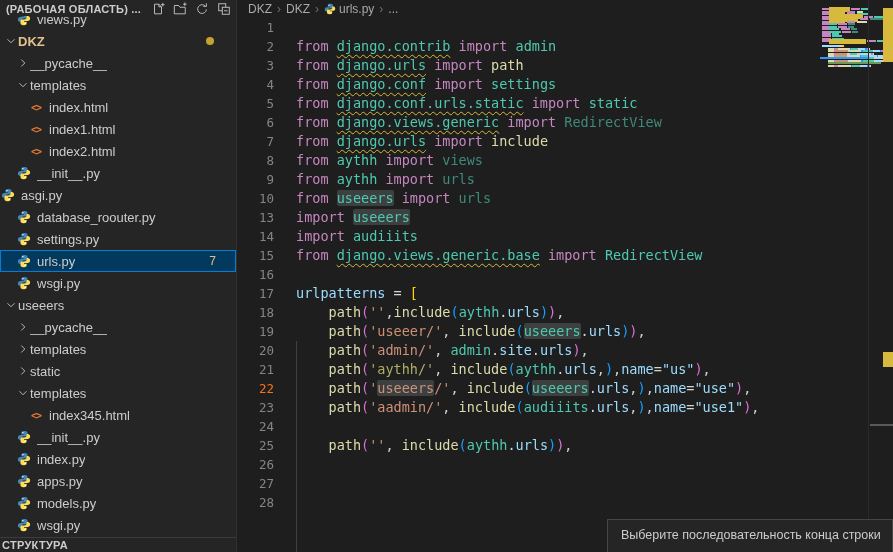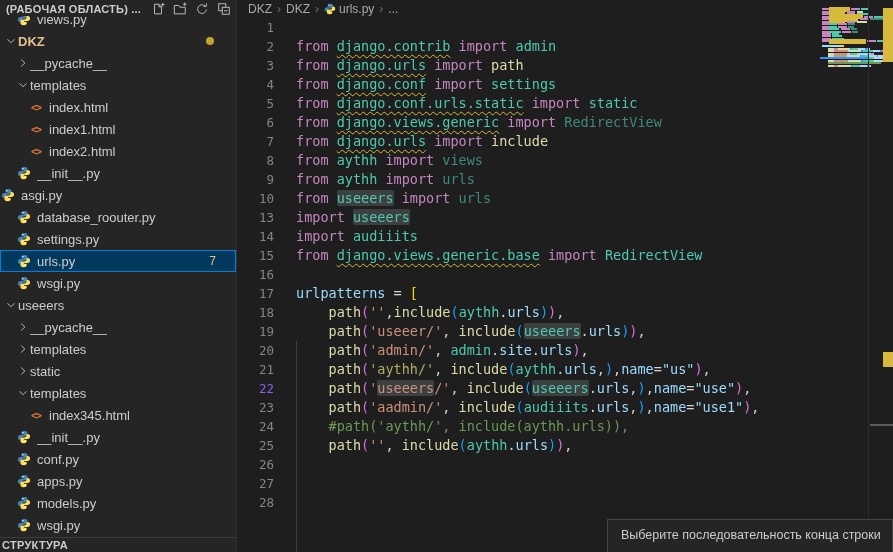--- a/index.html
+++ b/index.html
@@ -30,21 +30,21 @@
   #outline{position:absolute;left:0;right:0;bottom:0;height:14px;background:#252526;border-top:1px solid #3c3c3c;
            font-size:11px;font-weight:bold;color:#cccccc;line-height:14px;padding-left:2px;letter-spacing:.3px;}
   
   #editor{position:absolute;left:238px;top:0;right:0;bottom:0;background:#1e1e1e;}
   #breadcrumb{height:18px;display:flex;align-items:center;font-size:12px;color:#a9a9a9;padding-left:10px;gap:4px;white-space:nowrap;}
   #breadcrumb .sep{color:#6e6e6e;font-size:12px;padding:0 1px;}
   #breadcrumb .bc-ic svg{width:12px;height:12px;vertical-align:-2px;margin-right:3px;}
   #code{position:absolute;top:18px;left:0;width:585px;}
   .cl{height:19px;line-height:19px;display:flex;font-family:"DejaVu Sans Mono",monospace;font-size:13.5px;white-space:pre;}
   .ln{width:36px;flex:none;text-align:right;color:#858585;font-size:12.5px;}
-  .ln.cur{color:#8b5cf6;}
+  .ln.cur{color:#f97316;}
   .ct{margin-left:22px;}
   .sq{text-decoration:underline;text-decoration-style:wavy;text-decoration-color:#d7ba3d;
       text-decoration-thickness:1px;text-underline-offset:3px;text-decoration-skip-ink:none;}
   .hl{background:rgba(88,92,95,.55);border-radius:2px;}
   #indent-guide{position:absolute;left:58px;top:341px;height:211px;width:1px;background:#404040;}
   
   #minimap{position:absolute;left:582px;top:2px;width:48px;height:100px;}
   .mrow{position:absolute;left:2px;height:2px;display:flex;align-items:flex-start;}
   .mrow i{height:2px;display:block;}
   #mm-cur{position:absolute;left:0;width:48px;height:2px;background:#3794ff;}
@@ -264,21 +264,21 @@
         </div>
         <div class="trow" style="padding-left: 16px;">
           <span class="ficon">
             <svg viewBox="0 0 16 16">
               <path fill="#4584b6" d="M7.9 1C6 1 5 1.9 5 3.2V5h3v.6H3.8C2.2 5.6 1 6.7 1 8.5s1.2 2.8 2.6 2.8H5V9.6C5 8.2 6.1 7.3 7.5 7.3h3c1.1 0 1.5-.7 1.5-1.7V3.2C12 2 11 1 9 1z"></path>
               <circle cx="6.7" cy="3" r=".8" fill="#ffffff"></circle>
               <path fill="#ffde57" d="M8.1 15c1.9 0 2.9-.9 2.9-2.2V11H8v-.6h4.2c1.6 0 2.8-1.1 2.8-2.9s-1.2-2.8-2.6-2.8H11v1.7c0 1.4-1.1 2.3-2.5 2.3h-3C4.4 8.7 4 9.4 4 10.4v2.4C4 14 5 15 7 15z"></path>
               <circle cx="9.3" cy="13" r=".8" fill="#ffffff"></circle>
             </svg>
           </span>
-          <span class="tlabel">conf.py</span>
+          <span class="tlabel">index.py</span>
         </div>
         <div class="trow" style="padding-left: 16px;">
           <span class="ficon">
             <svg viewBox="0 0 16 16">
               <path fill="#4584b6" d="M7.9 1C6 1 5 1.9 5 3.2V5h3v.6H3.8C2.2 5.6 1 6.7 1 8.5s1.2 2.8 2.6 2.8H5V9.6C5 8.2 6.1 7.3 7.5 7.3h3c1.1 0 1.5-.7 1.5-1.7V3.2C12 2 11 1 9 1z"></path>
               <circle cx="6.7" cy="3" r=".8" fill="#ffffff"></circle>
               <path fill="#ffde57" d="M8.1 15c1.9 0 2.9-.9 2.9-2.2V11H8v-.6h4.2c1.6 0 2.8-1.1 2.8-2.9s-1.2-2.8-2.6-2.8H11v1.7c0 1.4-1.1 2.3-2.5 2.3h-3C4.4 8.7 4 9.4 4 10.4v2.4C4 14 5 15 7 15z"></path>
               <circle cx="9.3" cy="13" r=".8" fill="#ffffff"></circle>
             </svg>
           </span>
@@ -342,21 +342,21 @@
         <div class="cl"><span class="ln">14</span><span class="ct"><span style="color: rgb(197, 134, 192);">import</span><span style="color: rgb(212, 212, 212);"> </span><span style="color: rgb(78, 201, 176);">audiiits</span></span></div>
         <div class="cl"><span class="ln">15</span><span class="ct"><span style="color: rgb(197, 134, 192);">from </span><span class="sq" style="color: rgb(78, 201, 176);">django.views.generic.base</span><span style="color: rgb(212, 212, 212);"> </span><span style="color: rgb(197, 134, 192);">import</span><span style="color: rgb(212, 212, 212);"> </span><span style="color: rgb(78, 201, 176);">RedirectView</span></span></div>
         <div class="cl"><span class="ln">16</span><span class="ct"></span></div>
         <div class="cl"><span class="ln">17</span><span class="ct"><span style="color: rgb(156, 220, 254);">urlpatterns</span><span style="color: rgb(212, 212, 212);"> = </span><span style="color: rgb(255, 215, 0);">[</span></span></div>
         <div class="cl"><span class="ln">18</span><span class="ct"><span style="color: rgb(212, 212, 212);">    </span><span style="color: rgb(220, 220, 170);">path</span><span style="color: rgb(218, 112, 214);">(</span><span style="color: rgb(206, 145, 120);">''</span><span style="color: rgb(212, 212, 212);">,</span><span style="color: rgb(220, 220, 170);">include</span><span style="color: rgb(23, 159, 255);">(</span><span style="color: rgb(78, 201, 176);">aythh</span><span style="color: rgb(212, 212, 212);">.</span><span style="color: rgb(156, 220, 254);">urls</span><span style="color: rgb(23, 159, 255);">)</span><span style="color: rgb(218, 112, 214);">)</span><span style="color: rgb(212, 212, 212);">,</span></span></div>
         <div class="cl"><span class="ln">19</span><span class="ct"><span style="color: rgb(212, 212, 212);">    </span><span style="color: rgb(220, 220, 170);">path</span><span style="color: rgb(218, 112, 214);">(</span><span style="color: rgb(206, 145, 120);">'useeer/'</span><span style="color: rgb(212, 212, 212);">, </span><span style="color: rgb(220, 220, 170);">include</span><span style="color: rgb(23, 159, 255);">(</span><span class="hl" style="color: rgb(78, 201, 176);">useeers</span><span style="color: rgb(212, 212, 212);">.</span><span style="color: rgb(156, 220, 254);">urls</span><span style="color: rgb(23, 159, 255);">)</span><span style="color: rgb(218, 112, 214);">)</span><span style="color: rgb(212, 212, 212);">,</span></span></div>
         <div class="cl"><span class="ln">20</span><span class="ct"><span style="color: rgb(212, 212, 212);">    </span><span style="color: rgb(220, 220, 170);">path</span><span style="color: rgb(218, 112, 214);">(</span><span style="color: rgb(206, 145, 120);">'admin/'</span><span style="color: rgb(212, 212, 212);">, </span><span style="color: rgb(78, 201, 176);">admin</span><span style="color: rgb(212, 212, 212);">.</span><span style="color: rgb(156, 220, 254);">site</span><span style="color: rgb(212, 212, 212);">.</span><span style="color: rgb(156, 220, 254);">urls</span><span style="color: rgb(218, 112, 214);">)</span><span style="color: rgb(212, 212, 212);">,</span></span></div>
         <div class="cl"><span class="ln">21</span><span class="ct"><span style="color: rgb(212, 212, 212);">    </span><span style="color: rgb(220, 220, 170);">path</span><span style="color: rgb(218, 112, 214);">(</span><span style="color: rgb(176, 173, 102);">'aythh/'</span><span style="color: rgb(212, 212, 212);">, </span><span style="color: rgb(220, 220, 170);">include</span><span style="color: rgb(23, 159, 255);">(</span><span style="color: rgb(78, 201, 176);">aythh</span><span style="color: rgb(212, 212, 212);">.</span><span style="color: rgb(156, 220, 254);">urls</span><span style="color: rgb(212, 212, 212);">,</span><span style="color: rgb(23, 159, 255);">)</span><span style="color: rgb(212, 212, 212);">,</span><span style="color: rgb(156, 220, 254);">name</span><span style="color: rgb(212, 212, 212);">=</span><span style="color: rgb(156, 220, 254);">"us"</span><span style="color: rgb(218, 112, 214);">)</span><span style="color: rgb(212, 212, 212);">,</span></span></div>
         <div class="cl"><span class="ln cur">22</span><span class="ct"><span style="color: rgb(212, 212, 212);">    </span><span style="color: rgb(220, 220, 170);">path</span><span style="color: rgb(218, 112, 214);">(</span><span style="color: rgb(206, 145, 120);">'</span><span class="hl" style="color: rgb(206, 145, 120);">useeers</span><span style="color: rgb(206, 145, 120);">/'</span><span style="color: rgb(212, 212, 212);">, </span><span style="color: rgb(220, 220, 170);">include</span><span style="color: rgb(23, 159, 255);">(</span><span class="hl" style="color: rgb(78, 201, 176);">useeers</span><span style="color: rgb(212, 212, 212);">.</span><span style="color: rgb(156, 220, 254);">urls</span><span style="color: rgb(212, 212, 212);">,</span><span style="color: rgb(23, 159, 255);">)</span><span style="color: rgb(212, 212, 212);">,</span><span style="color: rgb(156, 220, 254);">name</span><span style="color: rgb(212, 212, 212);">=</span><span style="color: rgb(156, 220, 254);">"use"</span><span style="color: rgb(218, 112, 214);">)</span><span style="color: rgb(212, 212, 212);">,</span></span></div>
         <div class="cl"><span class="ln">23</span><span class="ct"><span style="color: rgb(212, 212, 212);">    </span><span style="color: rgb(220, 220, 170);">path</span><span style="color: rgb(218, 112, 214);">(</span><span style="color: rgb(206, 145, 120);">'aadmin/'</span><span style="color: rgb(212, 212, 212);">, </span><span style="color: rgb(220, 220, 170);">include</span><span style="color: rgb(23, 159, 255);">(</span><span style="color: rgb(78, 201, 176);">audiiits</span><span style="color: rgb(212, 212, 212);">.</span><span style="color: rgb(156, 220, 254);">urls</span><span style="color: rgb(212, 212, 212);">,</span><span style="color: rgb(23, 159, 255);">)</span><span style="color: rgb(212, 212, 212);">,</span><span style="color: rgb(156, 220, 254);">name</span><span style="color: rgb(212, 212, 212);">=</span><span style="color: rgb(156, 220, 254);">"use1"</span><span style="color: rgb(218, 112, 214);">)</span><span style="color: rgb(212, 212, 212);">,</span></span></div>
-        <div class="cl"><span class="ln">24</span><span class="ct"><span style="color: rgb(212, 212, 212);">    </span><span style="color: rgb(106, 153, 85);">#path('aythh/', include(aythh.urls)),</span></span></div>
+        <div class="cl"><span class="ln">24</span><span class="ct"><span style="color: rgb(212, 212, 212);">    </span></span></div>
         <div class="cl"><span class="ln">25</span><span class="ct"><span style="color: rgb(212, 212, 212);">    </span><span style="color: rgb(220, 220, 170);">path</span><span style="color: rgb(218, 112, 214);">(</span><span style="color: rgb(206, 145, 120);">''</span><span style="color: rgb(212, 212, 212);">, </span><span style="color: rgb(220, 220, 170);">include</span><span style="color: rgb(23, 159, 255);">(</span><span style="color: rgb(78, 201, 176);">aythh</span><span style="color: rgb(212, 212, 212);">.</span><span style="color: rgb(156, 220, 254);">urls</span><span style="color: rgb(23, 159, 255);">)</span><span style="color: rgb(218, 112, 214);">)</span><span style="color: rgb(212, 212, 212);">,</span></span></div>
         <div class="cl"><span class="ln">26</span><span class="ct"></span></div>
         <div class="cl"><span class="ln">27</span><span class="ct"></span></div>
         <div class="cl"><span class="ln">28</span><span class="ct"></span></div>
       </div>
     <div id="indent-guide"></div>
     <div id="minimap">
         <div class="mrow" style="top: 4px;"></div>
         <div class="mrow" style="top: 6.45px;">
           <i style="width: 7.25px; background: rgb(197, 134, 192);"></i>

